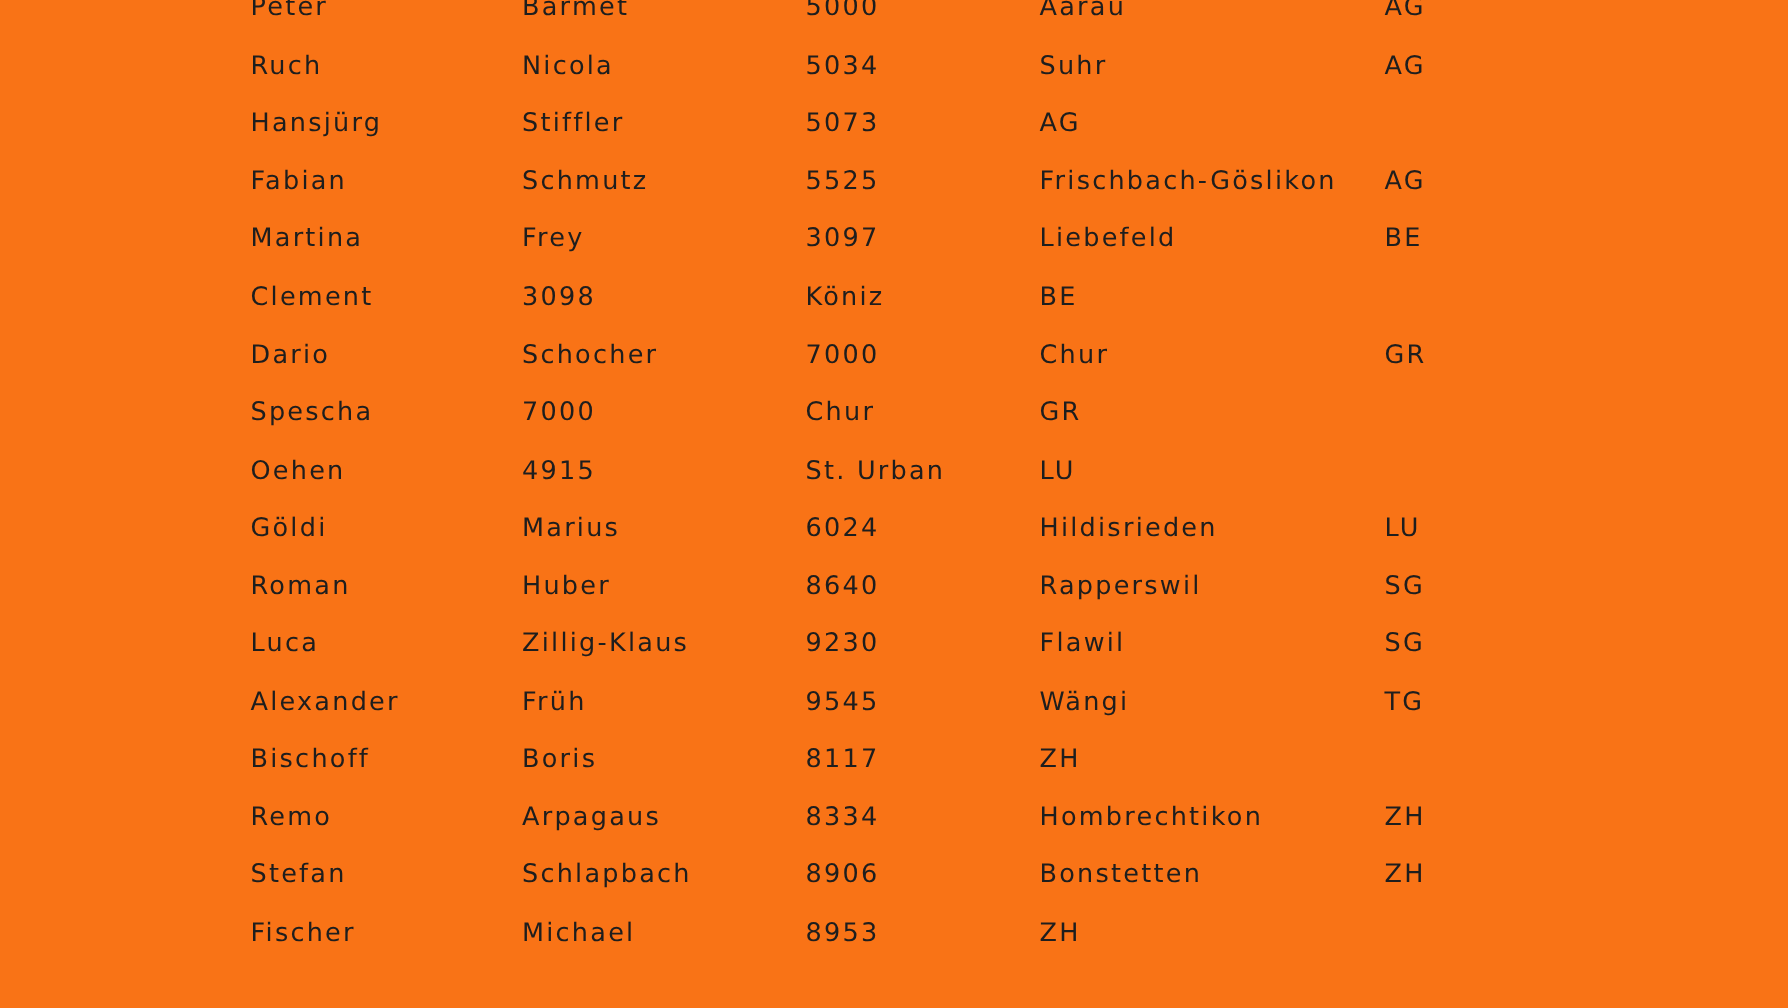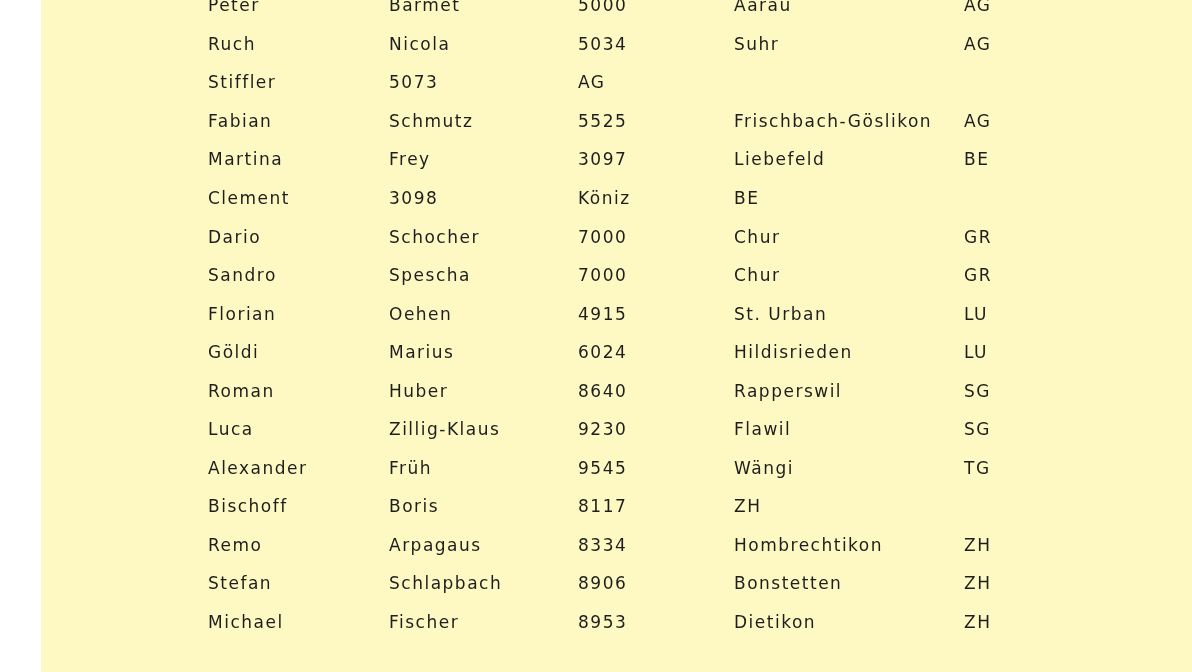--- a/index.html
+++ b/index.html
@@ -10,22 +10,21 @@
     width: 1192px;
     height: 672px;
     background: #ffffff;
     overflow: hidden;
     position: relative;
     font-family: "DejaVu Sans", "Liberation Sans", sans-serif;
   }
   .viewport {
     position: absolute;
     inset: 0;
-    background: #fef9c3;
-    margin-left: 41px;
+    background: #f97316;
   }
   .people-table {
     position: absolute;
     left: 167px;
     top: -14px;
     color: #1e1e1e;
     font-size: 17px;
     letter-spacing: 1.5px;
   }
   .row {
@@ -52,20 +51,21 @@
         <div class="cell col-canton">AG</div>
       </div>
       <div class="row">
         <div class="cell col-last_name">Ruch</div>
         <div class="cell col-first_name">Nicola</div>
         <div class="cell col-postal_code">5034</div>
         <div class="cell col-city">Suhr</div>
         <div class="cell col-canton">AG</div>
       </div>
       <div class="row">
+        <div class="cell col-first_name">Hansjürg</div>
         <div class="cell col-last_name">Stiffler</div>
         <div class="cell col-postal_code">5073</div>
         <div class="cell col-canton">AG</div>
       </div>
       <div class="row">
         <div class="cell col-first_name">Fabian</div>
         <div class="cell col-last_name">Schmutz</div>
         <div class="cell col-postal_code">5525</div>
         <div class="cell col-city">Frischbach-Göslikon</div>
         <div class="cell col-canton">AG</div>
@@ -84,28 +84,26 @@
         <div class="cell col-canton">BE</div>
       </div>
       <div class="row">
         <div class="cell col-first_name">Dario</div>
         <div class="cell col-last_name">Schocher</div>
         <div class="cell col-postal_code">7000</div>
         <div class="cell col-city">Chur</div>
         <div class="cell col-canton">GR</div>
       </div>
       <div class="row">
-        <div class="cell col-first_name">Sandro</div>
         <div class="cell col-last_name">Spescha</div>
         <div class="cell col-postal_code">7000</div>
         <div class="cell col-city">Chur</div>
         <div class="cell col-canton">GR</div>
       </div>
       <div class="row">
-        <div class="cell col-first_name">Florian</div>
         <div class="cell col-last_name">Oehen</div>
         <div class="cell col-postal_code">4915</div>
         <div class="cell col-city">St. Urban</div>
         <div class="cell col-canton">LU</div>
       </div>
       <div class="row">
         <div class="cell col-last_name">Göldi</div>
         <div class="cell col-first_name">Marius</div>
         <div class="cell col-postal_code">6024</div>
         <div class="cell col-city">Hildisrieden</div>
@@ -146,20 +144,19 @@
         <div class="cell col-canton">ZH</div>
       </div>
       <div class="row">
         <div class="cell col-first_name">Stefan</div>
         <div class="cell col-last_name">Schlapbach</div>
         <div class="cell col-postal_code">8906</div>
         <div class="cell col-city">Bonstetten</div>
         <div class="cell col-canton">ZH</div>
       </div>
       <div class="row">
+        <div class="cell col-last_name">Fischer</div>
         <div class="cell col-first_name">Michael</div>
-        <div class="cell col-last_name">Fischer</div>
         <div class="cell col-postal_code">8953</div>
-        <div class="cell col-city">Dietikon</div>
         <div class="cell col-canton">ZH</div>
       </div>
     </div>
 </div>
 
 </body></html>

